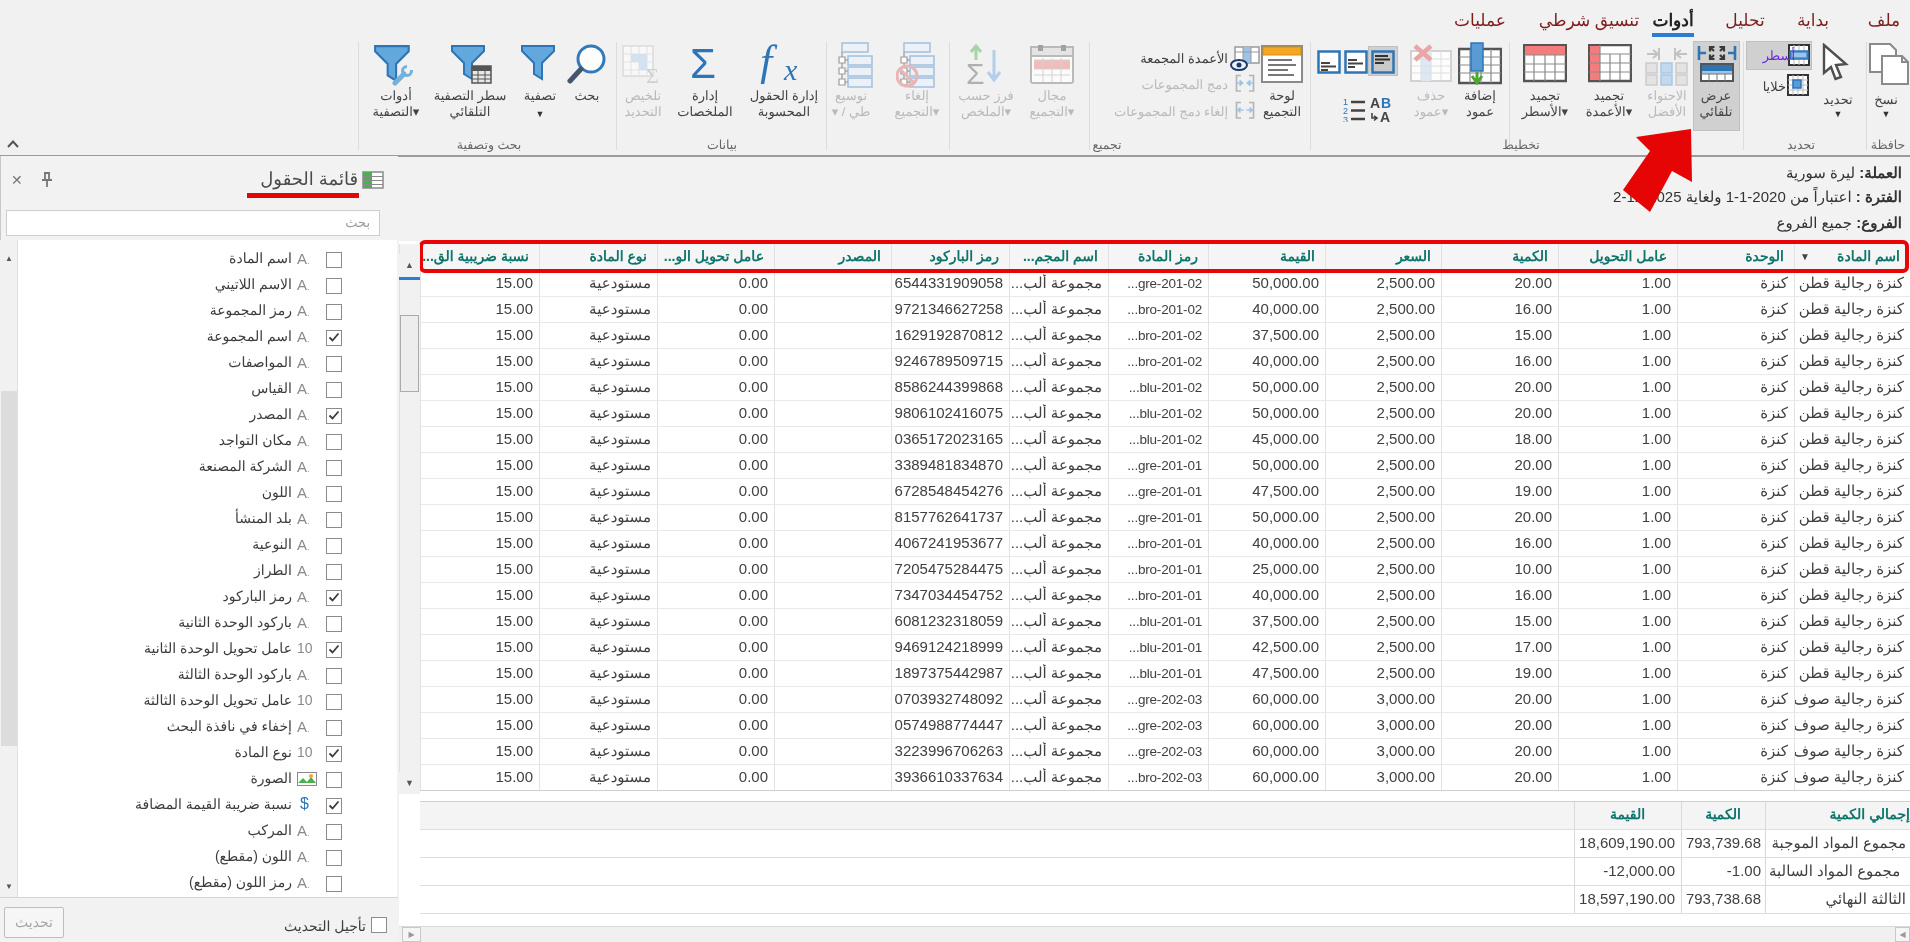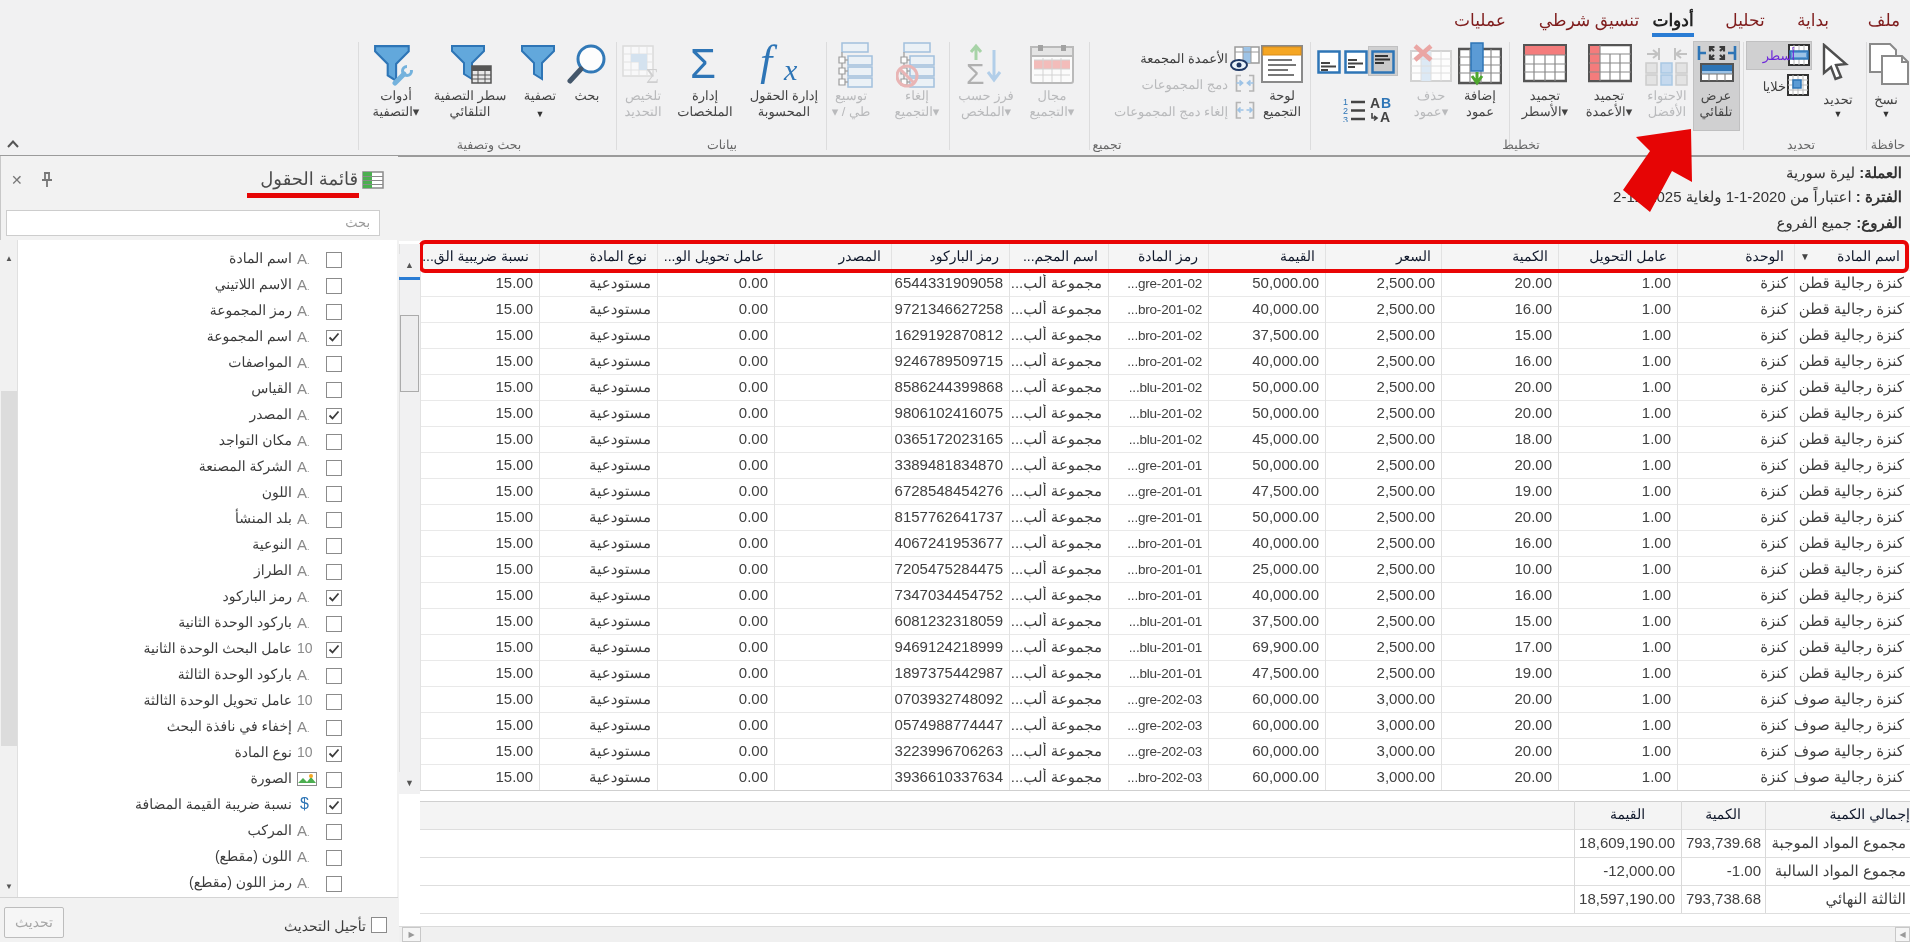--- a/index.html
+++ b/index.html
@@ -5,21 +5,21 @@
 html,body{width:1910px;height:942px;overflow:hidden}
 body{font-family:"Liberation Sans",sans-serif;background:#f1f1f2;position:relative}
 .ab{position:absolute}
 .tab{position:absolute;top:10px;height:24px;font-size:17px;color:#7f1d1d;text-align:center;white-space:nowrap}
 .glabel{position:absolute;top:137px;height:16px;font-size:12.5px;color:#666;text-align:center;white-space:nowrap}
 .gsep{position:absolute;top:42px;height:108px;width:1px;background:#dcdcdd}
 .blabel{position:absolute;font-size:13px;color:#444;text-align:center;white-space:nowrap;line-height:15.5px}
 .blabel.dis{color:#b9babc}
 .srow{position:absolute;font-size:13px;white-space:nowrap}
 .press{position:absolute;background:#d0d0d1;border:1px solid #c0c0c1}
-.hcell{position:absolute;font-size:14px;font-weight:normal;color:#0f172a;white-space:nowrap;direction:rtl}
+.hcell{position:absolute;font-size:14px;font-weight:bold;color:#0f766e;white-space:nowrap;direction:rtl}
 .dcell{position:absolute;font-size:15px;color:#404040;white-space:nowrap;direction:rtl;overflow:hidden}
 .vline{position:absolute;width:1px;background:#e2e2e2}
 .fl-label{position:absolute;font-size:14px;color:#3c3c3c;white-space:nowrap;direction:rtl}
 .cb{position:absolute;width:16px;height:16px;border:1px solid #8b8b8b;background:#fff}
 </style></head><body>
 <div class="tab" style="left:1804px;width:160px;">ملف</div>
 <div class="tab" style="left:1733px;width:160px;">بداية</div>
 <div class="tab" style="left:1665px;width:160px;">تحليل</div>
 <div class="tab" style="left:1593px;width:160px;font-weight:bold;color:#222;">أدوات</div>
 <div class="tab" style="left:1509px;width:160px;">تنسيق شرطي</div>
@@ -455,21 +455,21 @@
 <div class="dcell" style="left:1009px;top:612px;width:93px;text-align:right">مجموعة ألب...</div>
 <div class="dcell" style="left:891px;top:612px;width:112px;text-align:right">6081232318059</div>
 <div class="dcell" style="left:657px;top:612px;width:111px;text-align:right">0.00</div>
 <div class="dcell" style="left:539px;top:612px;width:112px;text-align:right">مستودعية</div>
 <div class="dcell" style="left:420px;top:612px;width:113px;text-align:right">15.00</div>
 <div class="dcell" style="left:1794px;top:638px;width:110px;text-align:right">كنزة رجالية قطن</div>
 <div class="dcell" style="left:1677px;top:638px;width:111px;text-align:right">كنزة</div>
 <div class="dcell" style="left:1558px;top:638px;width:113px;text-align:right">1.00</div>
 <div class="dcell" style="left:1441px;top:638px;width:111px;text-align:right">17.00</div>
 <div class="dcell" style="left:1325px;top:638px;width:110px;text-align:right">2,500.00</div>
-<div class="dcell" style="left:1208px;top:638px;width:111px;text-align:right">69,900.00</div>
+<div class="dcell" style="left:1208px;top:638px;width:111px;text-align:right">42,500.00</div>
 <div class="dcell" style="left:1108px;top:638px;width:94px;text-align:right"><span style="direction:ltr;unicode-bidi:isolate;font-size:13.5px;letter-spacing:-0.2px">...blu-201-01</span></div>
 <div class="dcell" style="left:1009px;top:638px;width:93px;text-align:right">مجموعة ألب...</div>
 <div class="dcell" style="left:891px;top:638px;width:112px;text-align:right">9469124218999</div>
 <div class="dcell" style="left:657px;top:638px;width:111px;text-align:right">0.00</div>
 <div class="dcell" style="left:539px;top:638px;width:112px;text-align:right">مستودعية</div>
 <div class="dcell" style="left:420px;top:638px;width:113px;text-align:right">15.00</div>
 <div class="dcell" style="left:1794px;top:664px;width:110px;text-align:right">كنزة رجالية قطن</div>
 <div class="dcell" style="left:1677px;top:664px;width:111px;text-align:right">كنزة</div>
 <div class="dcell" style="left:1558px;top:664px;width:113px;text-align:right">1.00</div>
 <div class="dcell" style="left:1441px;top:664px;width:111px;text-align:right">19.00</div>
@@ -569,21 +569,21 @@
 <div class="ab" style="left:399px;top:277px;width:21px;height:3px;background:#2a7cd4"></div>
 <div class="ab" style="left:400px;top:315px;width:19px;height:77px;background:#ededee;border:1px solid #ababab"></div>
 <div class="ab" style="left:399px;top:772px;width:21px;height:22px;background:#f1f1f2;text-align:center;font-size:9px;color:#555;line-height:22px">▼</div>
 <div class="ab" style="left:420px;top:801px;width:1490px;height:28px;background:#f4f4f4"></div>
 <div class="hcell" style="left:1765px;top:806px;width:145px;text-align:right">إجمالي الكمية</div>
 <div class="hcell" style="left:1681px;top:806px;width:84px;text-align:center">الكمية</div>
 <div class="hcell" style="left:1574px;top:806px;width:107px;text-align:center">القيمة</div>
 <div class="dcell" style="left:1769px;top:834px;width:137px;text-align:right">مجموع المواد الموجبة</div>
 <div class="dcell" style="left:1685px;top:834px;width:76px;text-align:right">793,739.68</div>
 <div class="dcell" style="left:1579px;top:834px;width:96px;text-align:right">18,609,190.00</div>
-<div class="dcell" style="left:1769px;top:862px;width:137px;text-align:right">مجموع المواد السالبة</div>
+<div class="dcell" style="left:1769px;top:862px;width:137px;text-align:left">مجموع المواد السالبة</div>
 <div class="dcell" style="left:1685px;top:862px;width:76px;text-align:right"><span dir="ltr">-1.00</span></div>
 <div class="dcell" style="left:1579px;top:862px;width:96px;text-align:right"><span dir="ltr">-12,000.00</span></div>
 <div class="dcell" style="left:1769px;top:890px;width:137px;text-align:right">الثالثة النهائي</div>
 <div class="dcell" style="left:1685px;top:890px;width:76px;text-align:right">793,738.68</div>
 <div class="dcell" style="left:1579px;top:890px;width:96px;text-align:right">18,597,190.00</div>
 <div class="ab" style="left:420px;top:801px;width:1490px;height:1px;background:#d0d0d0"></div>
 <div class="ab" style="left:420px;top:829px;width:1490px;height:1px;background:#dedede"></div>
 <div class="ab" style="left:420px;top:857px;width:1490px;height:1px;background:#dedede"></div>
 <div class="ab" style="left:420px;top:885px;width:1490px;height:1px;background:#dedede"></div>
 <div class="ab" style="left:420px;top:913px;width:1490px;height:1px;background:#dedede"></div>
@@ -669,21 +669,21 @@
 <div class="ab" style="left:297px;top:588px;width:24px;font-size:15px;color:#8a8a8a">A<span style="font-size:9px">.</span></div>
 <div class="fl-label" style="left:60px;top:588px;width:232px;text-align:right">رمز الباركود</div>
 <div class="cb" style="left:326px;top:616px"></div>
 <div class="ab" style="left:297px;top:614px;width:24px;font-size:15px;color:#8a8a8a">A<span style="font-size:9px">.</span></div>
 <div class="fl-label" style="left:60px;top:614px;width:232px;text-align:right">باركود الوحدة الثانية</div>
 <div class="cb" style="left:326px;top:642px"></div>
 <svg class="ab" style="left:328px;top:644px" width="12" height="11" viewBox="0 0 12 11">
     <path d="M1.5 5.5 L4.5 8.5 L10.5 1.5" stroke="#3b3b3b" stroke-width="1.8" fill="none"></path>
   </svg>
 <div class="ab" style="left:297px;top:640px;width:24px;font-size:14px;color:#8a8a8a">10</div>
-<div class="fl-label" style="left:60px;top:640px;width:232px;text-align:right">عامل البحث الوحدة الثانية</div>
+<div class="fl-label" style="left:60px;top:640px;width:232px;text-align:right">عامل تحويل الوحدة الثانية</div>
 <div class="cb" style="left:326px;top:668px"></div>
 <div class="ab" style="left:297px;top:666px;width:24px;font-size:15px;color:#8a8a8a">A<span style="font-size:9px">.</span></div>
 <div class="fl-label" style="left:60px;top:666px;width:232px;text-align:right">باركود الوحدة الثالثة</div>
 <div class="cb" style="left:326px;top:694px"></div>
 <div class="ab" style="left:297px;top:692px;width:24px;font-size:14px;color:#8a8a8a">10</div>
 <div class="fl-label" style="left:60px;top:692px;width:232px;text-align:right">عامل تحويل الوحدة الثالثة</div>
 <div class="cb" style="left:326px;top:720px"></div>
 <div class="ab" style="left:297px;top:718px;width:24px;font-size:15px;color:#8a8a8a">A<span style="font-size:9px">.</span></div>
 <div class="fl-label" style="left:60px;top:718px;width:232px;text-align:right">إخفاء في نافذة البحث</div>
 <div class="cb" style="left:326px;top:746px"></div>

